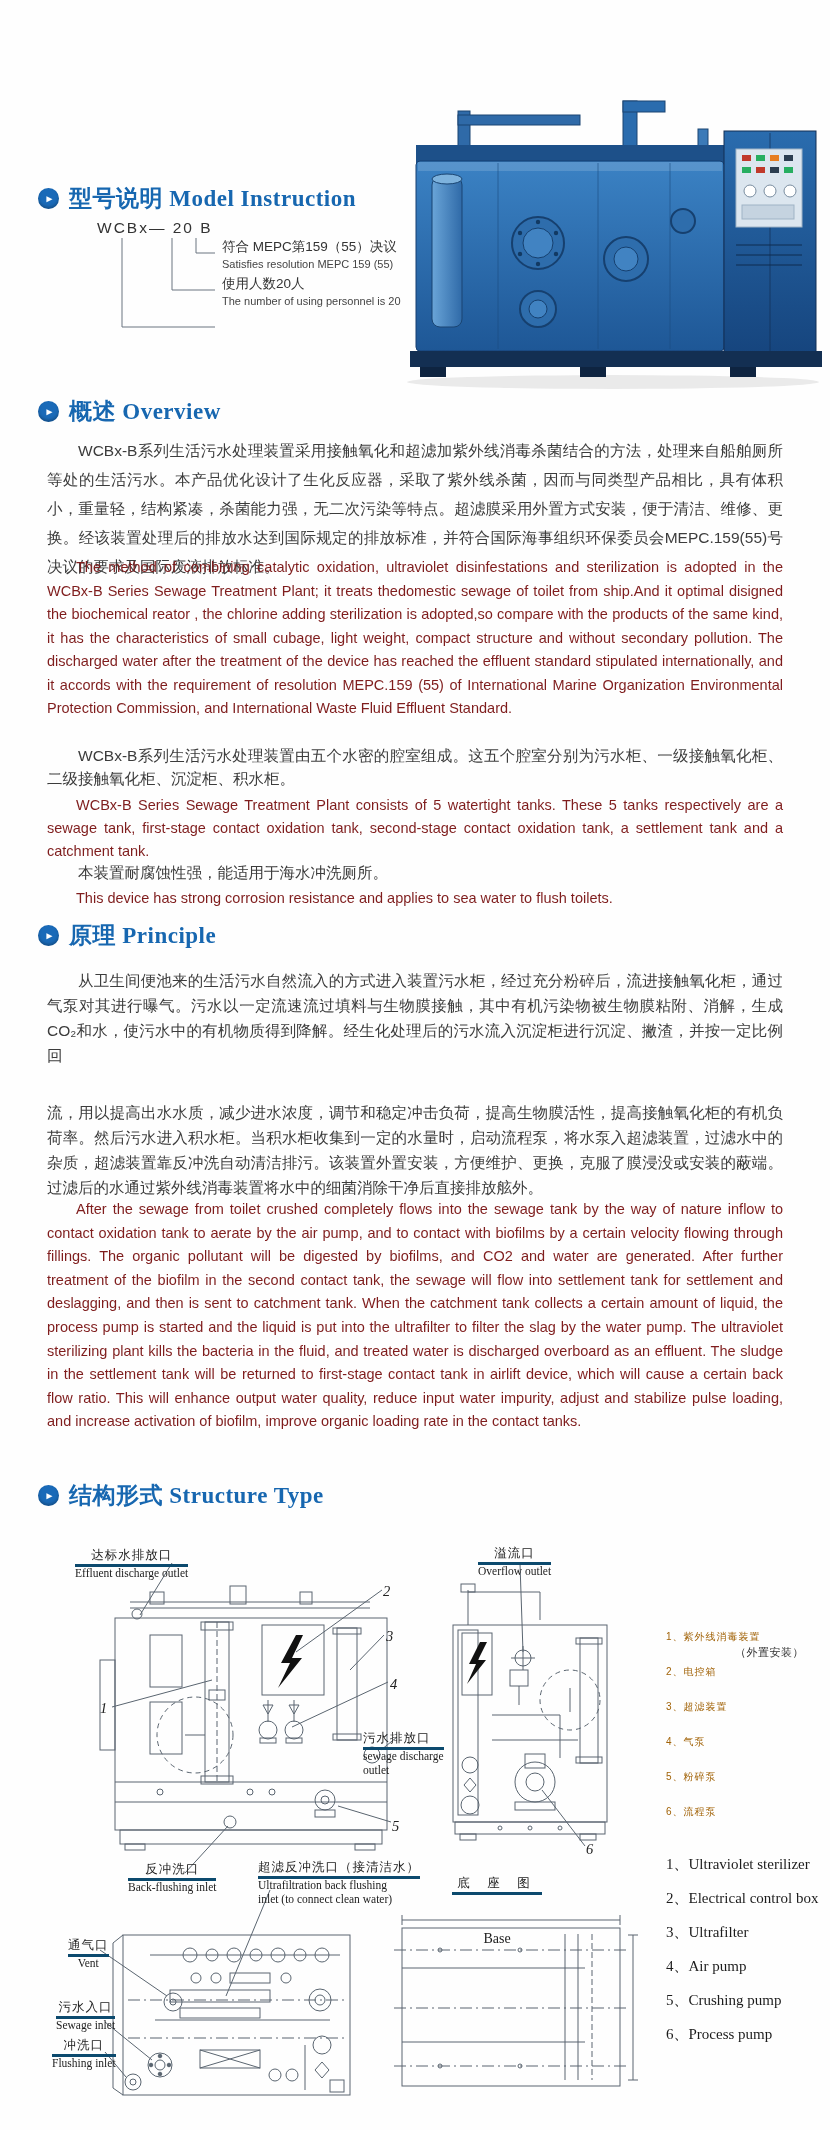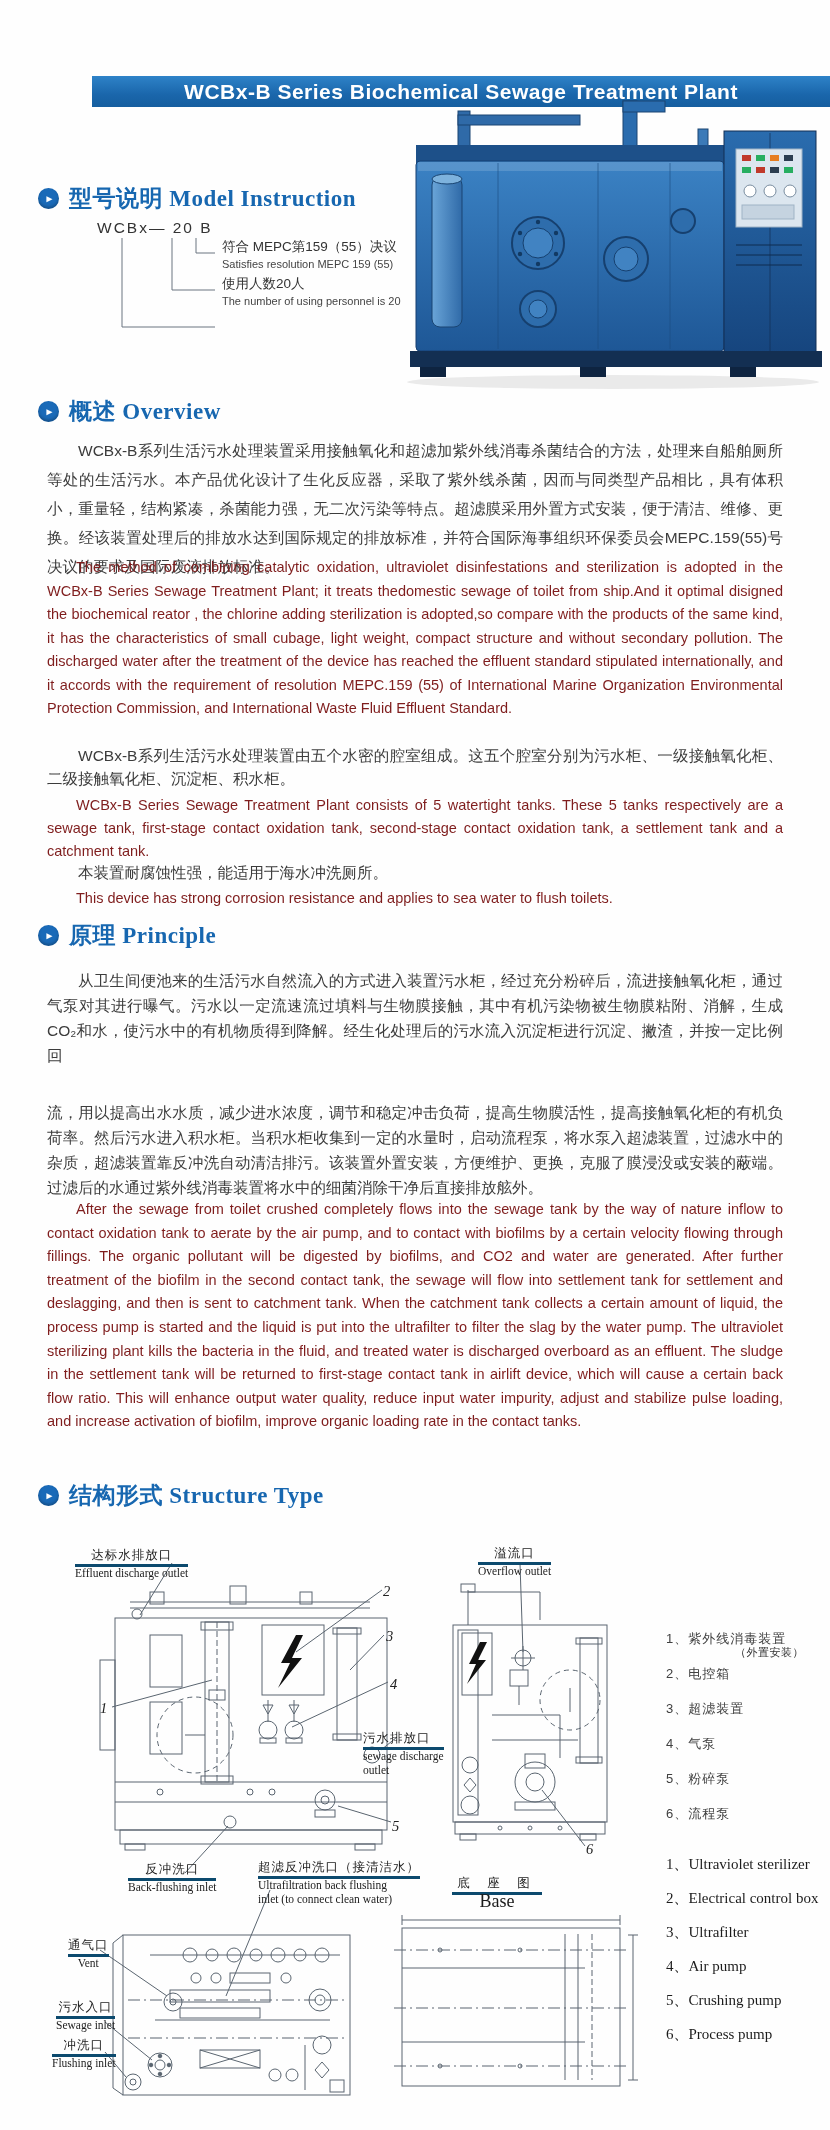--- a/index.html
+++ b/index.html
@@ -30,35 +30,32 @@
   .model-ann { position:absolute; left:222px; }
   .model-ann .cn { display:block; font-size:13.5px; color:#333; }
   .model-ann .en { display:block; font-size:11px; color:#444; margin-top:2px; }
 
   .dlabel { position:absolute; }
   .dl-cn { display:block; font-size:12.5px; color:#1c1c1c; letter-spacing:1px; line-height:15px; }
   .dl-en { display:block; font-family:"Liberation Serif","DejaVu Serif",serif; font-size:11.5px; color:#1c1c1c; line-height:13.5px; }
   .ul { border-bottom:3px solid #0c4a6e; padding-bottom:1px; }
   .callout { position:absolute; font-family:"Liberation Serif","DejaVu Serif",serif; font-style:italic;
              font-size:14.5px; color:#222; }
-  .legend-cn-item { position:absolute; left:666px; font-size:13px; color:#404040; letter-spacing:1px; }
+  .legend-cn-item { position:absolute; left:666px; font-size:10px; color:#a16207; letter-spacing:1px; }
   .legend-cn-note { position:absolute; left:735px; font-size:11px; color:#333; letter-spacing:0.5px; }
   .legend-en-item { position:absolute; left:666px; font-family:"Liberation Serif","DejaVu Serif",serif;
                     font-size:15px; color:#1c1c1c; }
   .base-cn { letter-spacing:7px; }
   svg { position:absolute; display:block; }
 </style>
 </head>
 <body>
 
 <div class="page">
 
-  <div class="banner">
-    <span>WCBx-B Series Biochemical Sewage Treatment Plant</span>
-  </div>
 
   <svg style="left:398px; top:93px;" width="428" height="298" viewBox="0 0 428 298">
     <defs>
       <linearGradient id="bodyGrad" x1="0" y1="0" x2="0" y2="1">
         <stop offset="0" stop-color="#3b82c4"></stop>
           <stop offset="1" stop-color="#1e5796"></stop>
       </linearGradient>
       <linearGradient id="cabGrad" x1="0" y1="0" x2="0" y2="1">
         <stop offset="0" stop-color="#2a6cae"></stop>
           <stop offset="1" stop-color="#16457e"></stop>
@@ -351,21 +348,21 @@
   <div class="dlabel" style="left:56px; top:2000px; text-align:center;">
     <span class="dl-cn ul">污水入口</span>
     <span class="dl-en">Sewage inlet</span>
   </div>
   <div class="dlabel" style="left:52px; top:2038px; text-align:center;">
     <span class="dl-cn ul">冲洗口</span>
     <span class="dl-en">Flushing inlet</span>
   </div>
   <div class="dlabel" style="left:452px; top:1876px; text-align:center; width:90px;">
     <span class="dl-cn ul base-cn">底 座 图</span>
-    <span class="dl-en" style="font-size:18px;">Base</span>
+    <span class="dl-en" style="font-size:14px;margin-top:37px;">Base</span>
   </div>
 
   <div class="callout" style="left:100px; top:1700px;">1</div>
   <div class="callout" style="left:383px; top:1583px;">2</div>
   <div class="callout" style="left:386px; top:1628px;">3</div>
   <div class="callout" style="left:390px; top:1676px;">4</div>
   <div class="callout" style="left:392px; top:1818px;">5</div>
   <div class="callout" style="left:586px; top:1841px;">6</div>
 
   <div class="legend-cn-item" style="top:1630px;">1、紫外线消毒装置</div>

